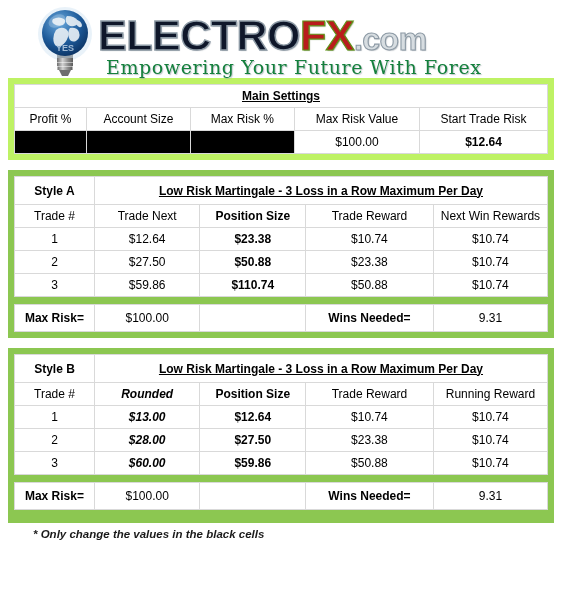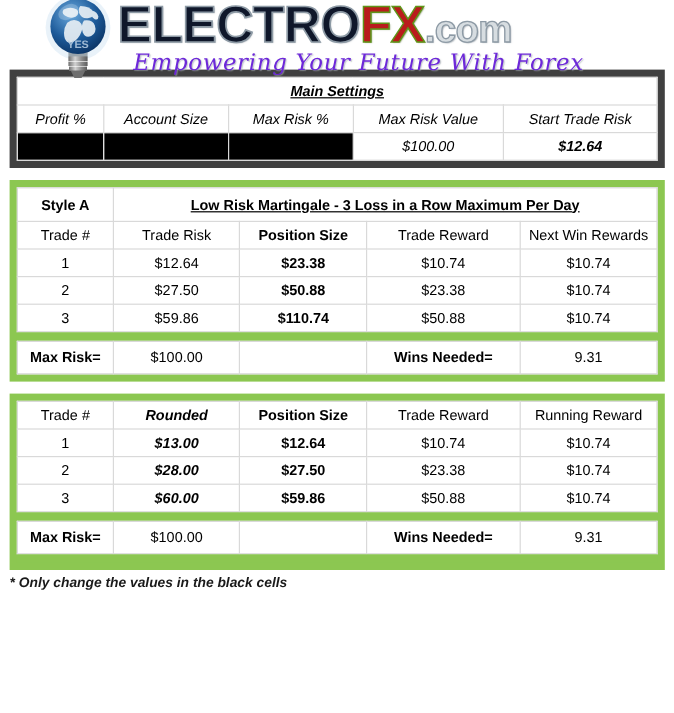--- a/index.html
+++ b/index.html
@@ -8,24 +8,24 @@
     width: 562px; height: 594px;
     background: #ffffff;
     font-family: "Liberation Sans", sans-serif;
     overflow: hidden;
   }
   .page { position: relative; width: 562px; height: 594px; background:#fff; }
 
   
   .logo-bar {
     position: relative;
-    height: 58px;
+    height: 78px;
     width: 562px;
     display: flex;
-    align-items: center;
+    align-items: flex-end;
     padding: 2px 0 0 36px;
   }
   .bulb {
     position: relative;
     width: 58px; height: 72px;
     flex: 0 0 58px;
     margin-top: 1px;
   }
   .bulb svg { display:block; }
   .logo-text-wrap {
@@ -52,37 +52,36 @@
     text-shadow: 1px 1px 1px rgba(70,100,30,.5);
   }
   .logo-dotcom {
     color: #d7dde1;
     font-size: 32px;
     -webkit-text-stroke: 1.1px #8d9aa5;
     text-shadow: 1px 1px 1px rgba(120,130,140,.5);
   }
   .logo-tag {
     font-family: "DejaVu Serif", serif;
-    font-style: italic;
     font-size: 19px;
-    color: #6d28d9;
+    color: #15803d;
     letter-spacing: 0.6px;
     margin-top: -6px;
-    margin-left: 13px;
+    margin-left: 8px;
     text-shadow: 1px 1px 1px rgba(160,168,175,.65);
     white-space: nowrap;
   }
 
   
   .panel {
     margin: 0 8px;
     padding: 6px;
     width: 546px;
   }
-  .panel.blue  { background: #404040; font-style: italic; }
+  .panel.blue  { background: #bef264; }
   .panel.green { background: #8cc751; }
 
   table.grid {
     width: 100%;
     border-collapse: collapse;
     background: #ffffff;
     table-layout: fixed;
   }
   table.grid td {
     border: 1px solid #d9d9d9;
@@ -113,20 +112,21 @@
   .rcell { text-align: right; padding-right: 4px; margin-left: 34px; }
 
   .spacer-green { height: 7px; background: #8cc751; }
 
   .footer-note {
     font-size: 11.5px;
     font-weight: bold;
     font-style: italic;
     color: #1a1a1a;
     padding: 5px 0 0 8px;
+    margin-left: 25px;
   }
   .gap { height: 10px; }
 </style>
 </head>
 <body>
 
 <div class="page">
 
   <div class="logo-bar">
     <div class="bulb">
@@ -224,21 +224,21 @@
           <col style="width:24%">
           <col style="width:21.4%">
       </colgroup>
       <tbody>
           <tr>
         <td class="b" style="height:28px">Style A</td>
         <td class="title-cell" colspan="4">Low Risk Martingale - 3 Loss in a Row Maximum Per Day</td>
       </tr>
       <tr>
         <td class="hdr">Trade #</td>
-        <td class="hdr">Trade Risk</td>
+        <td class="hdr">Trade Next</td>
         <td class="hdr b">Position Size</td>
         <td class="hdr">Trade Reward</td>
         <td class="hdr">Next Win Rewards</td>
       </tr>
       <tr>
         <td>1</td>
         <td>$12.64</td>
         <td class="b">$23.38</td>
         <td>$10.74</td>
         <td>$10.74</td>
@@ -287,20 +287,24 @@
   <div class="panel green">
     <table class="grid">
       <colgroup>
         <col style="width:15%">
           <col style="width:19.8%">
           <col style="width:19.8%">
           <col style="width:24%">
           <col style="width:21.4%">
       </colgroup>
       <tbody>
+          <tr>
+        <td class="b" style="height:28px">Style B</td>
+        <td class="title-cell" colspan="4">Low Risk Martingale - 3 Loss in a Row Maximum Per Day</td>
+      </tr>
       <tr>
         <td class="hdr">Trade #</td>
         <td class="hdr bi">Rounded</td>
         <td class="hdr b">Position Size</td>
         <td class="hdr">Trade Reward</td>
         <td class="hdr">Running Reward</td>
       </tr>
       <tr>
         <td>1</td>
         <td class="bi">$13.00</td>

